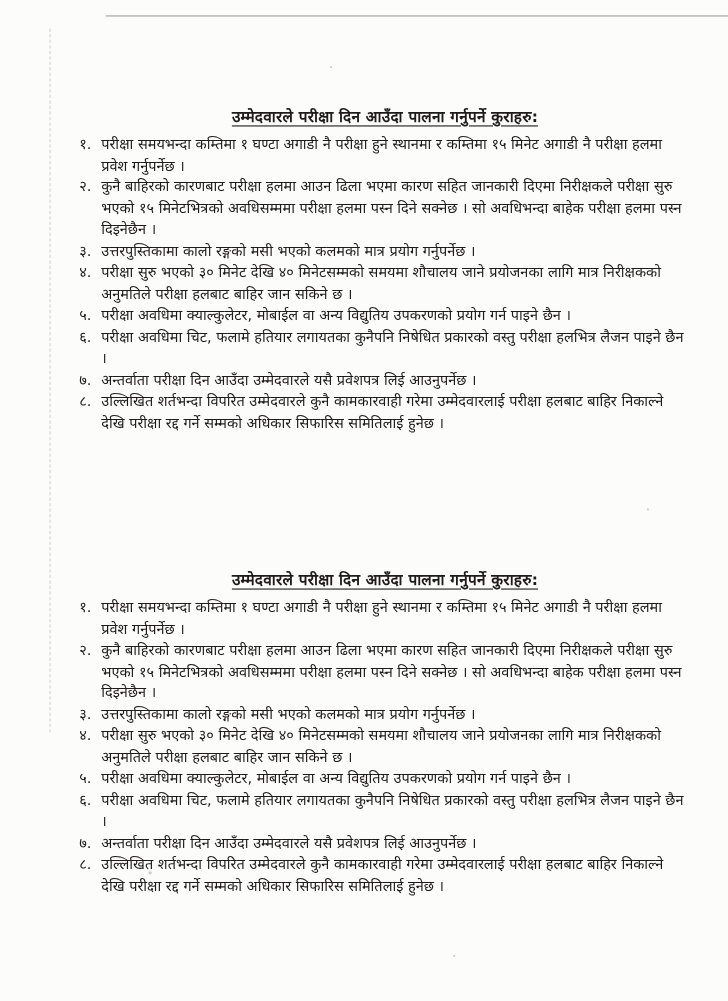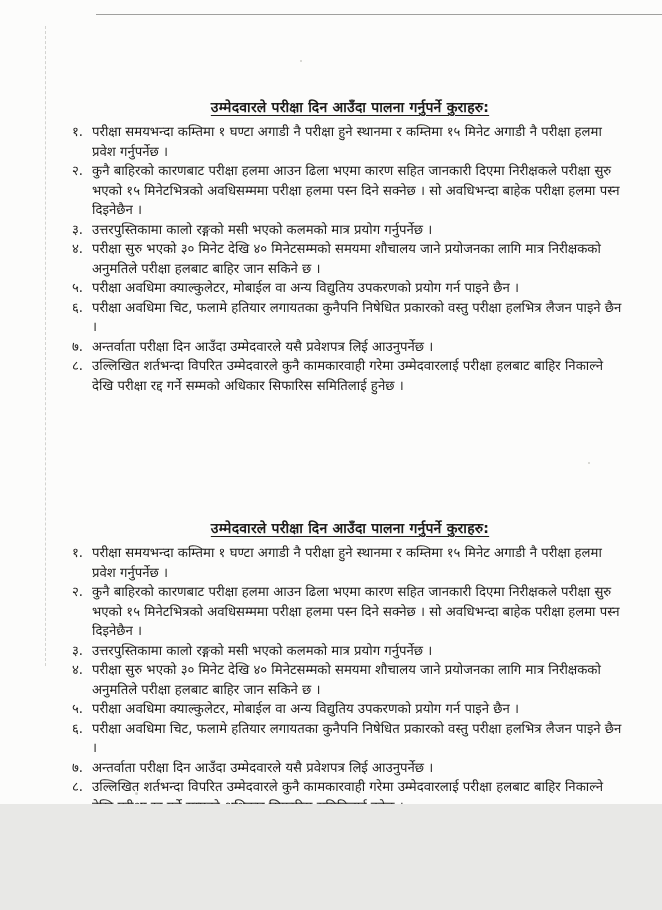--- a/index.html
+++ b/index.html
@@ -3,21 +3,21 @@
 <meta charset="utf-8">
 <style>
   html, body {
     margin: 0;
     padding: 0;
     background: #e8e8e6;
   }
   .page {
     position: relative;
     width: 662px;
-    height: 804px;
+    height: 910px;
     margin: 0 auto;
     background: #fcfcfb;
     overflow: hidden;
     color: #1d1c1a;
     font-family: "DejaVu Sans", "Liberation Sans", sans-serif;
   }
   
   .top-scan-line {
     position: absolute;
     top: 14px;

